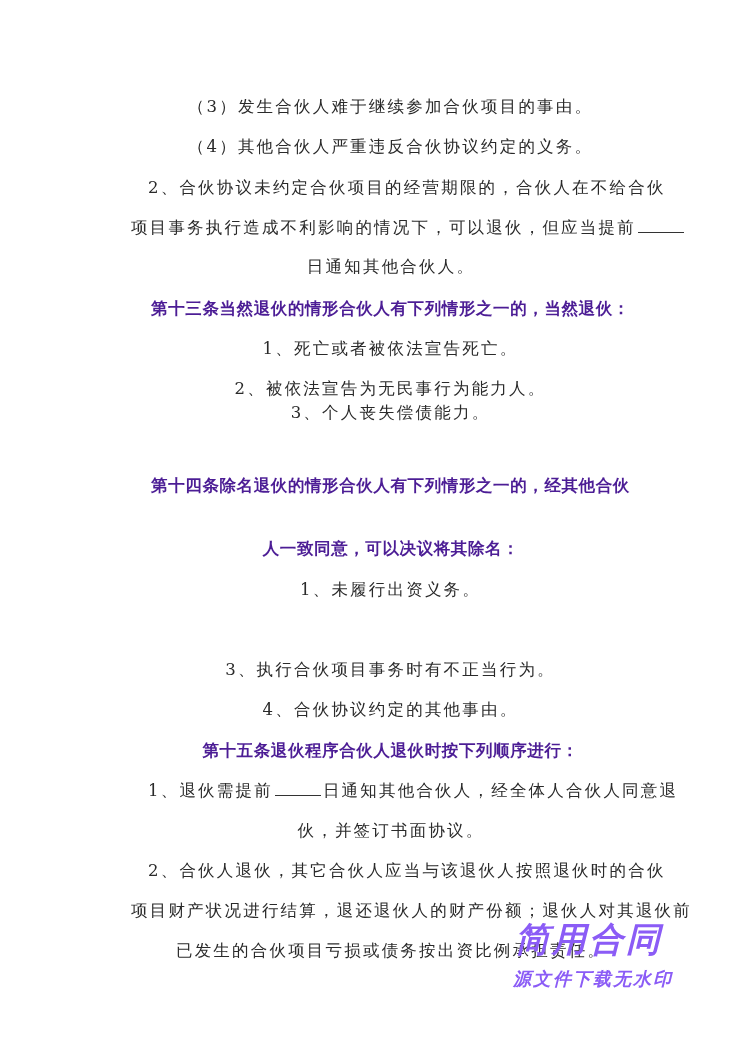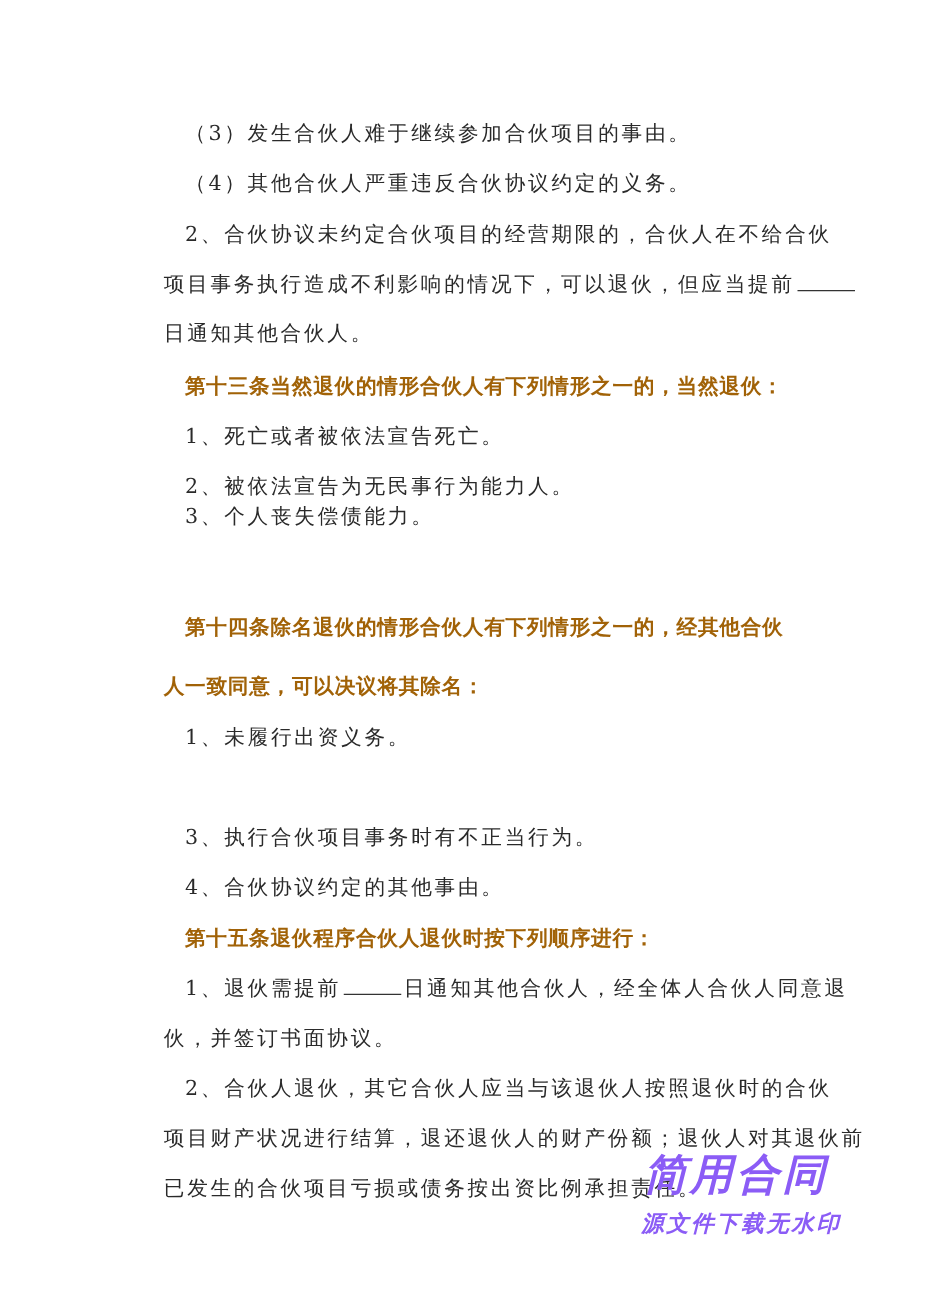--- a/index.html
+++ b/index.html
@@ -1,28 +1,28 @@
 <!DOCTYPE html>
 <html><head>
 <meta charset="utf-8">
 <style>
   html, body { margin: 0; padding: 0; background: #ffffff; }
   body {
     width: 742px; height: 1049px; position: relative; overflow: hidden;
     font-family: "DejaVu Serif", "Liberation Serif", serif;
     color: #2a2a2a;
   }
-  .page { position: absolute; left: 0; top: 0; width: 742px; height: 1049px; }
+  .page { position: absolute; left: 0; top: 0; width: 742px; height: 1049px; text-align: center; }
   .line {
     position: absolute; left: 131px; width: 520px;
     font-size: 16.5px; line-height: 20px; white-space: nowrap;
     letter-spacing: 2.2px;
   }
   .indent { left: 148px; width: 485px; }
-  .bold { font-weight: bold; letter-spacing: 0.6px; color: #a16207; font-family: "DejaVu Sans", "Liberation Sans", sans-serif; font-size: 16.5px; }
+  .bold { font-weight: bold; letter-spacing: 0.6px; color: #4c1d95; font-family: "DejaVu Sans", "Liberation Sans", sans-serif; font-size: 16.5px; }
   .blank { display: inline-block; width: 46px; border-bottom: 1.3px solid #333; height: 14px; vertical-align: baseline; margin: 0 2px; }
   .wm { position: absolute; color: #8b5cf6; font-family: "DejaVu Sans", "Liberation Sans", sans-serif; font-weight: bold; font-style: italic; }
   .wm-main { left: 515px; top: 917px; font-size: 34px; letter-spacing: 3px; }
   .wm-sub { left: 513px; top: 967px; font-size: 18px; letter-spacing: 2px; }
 </style>
 </head>
 <body>
 
 <div class="page">
 
@@ -32,21 +32,21 @@
   <div class="line" style="top:218px">
     <span>项目事务执行造成不利影响的情况下，可以退伙，但应当提前</span><span class="blank"></span>
   </div>
   <div class="line" style="top:257px">日通知其他合伙人。</div>
 
   <div class="line indent bold" style="top:299px">第十三条当然退伙的情形合伙人有下列情形之一的，当然退伙：</div>
   <div class="line indent" style="top:339px">1、死亡或者被依法宣告死亡。</div>
   <div class="line indent" style="top:379px">2、被依法宣告为无民事行为能力人。</div>
   <div class="line indent" style="top:403px">3、个人丧失偿债能力。</div>
 
-  <div class="line indent bold" style="top:492px">第十四条除名退伙的情形合伙人有下列情形之一的，经其他合伙</div>
+  <div class="line indent bold" style="top:476px">第十四条除名退伙的情形合伙人有下列情形之一的，经其他合伙</div>
   <div class="line bold" style="top:539px">人一致同意，可以决议将其除名：</div>
   <div class="line indent" style="top:580px">1、未履行出资义务。</div>
   <div class="line indent" style="top:660px">3、执行合伙项目事务时有不正当行为。</div>
   <div class="line indent" style="top:700px">4、合伙协议约定的其他事由。</div>
 
   <div class="line indent bold" style="top:741px">第十五条退伙程序合伙人退伙时按下列顺序进行：</div>
   <div class="line indent" style="top:781px">
     <span>1、退伙需提前</span><span class="blank"></span><span>日通知其他合伙人，经全体人合伙人同意退</span>
   </div>
   <div class="line" style="top:821px">伙，并签订书面协议。</div>

